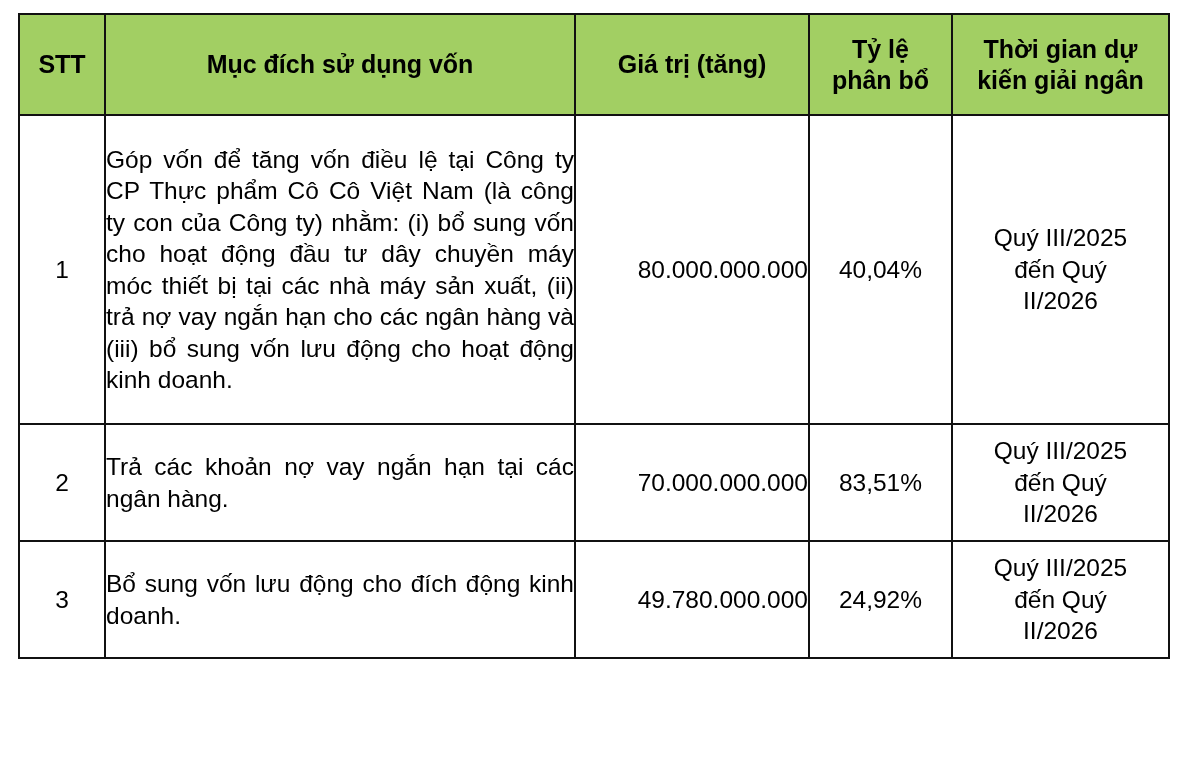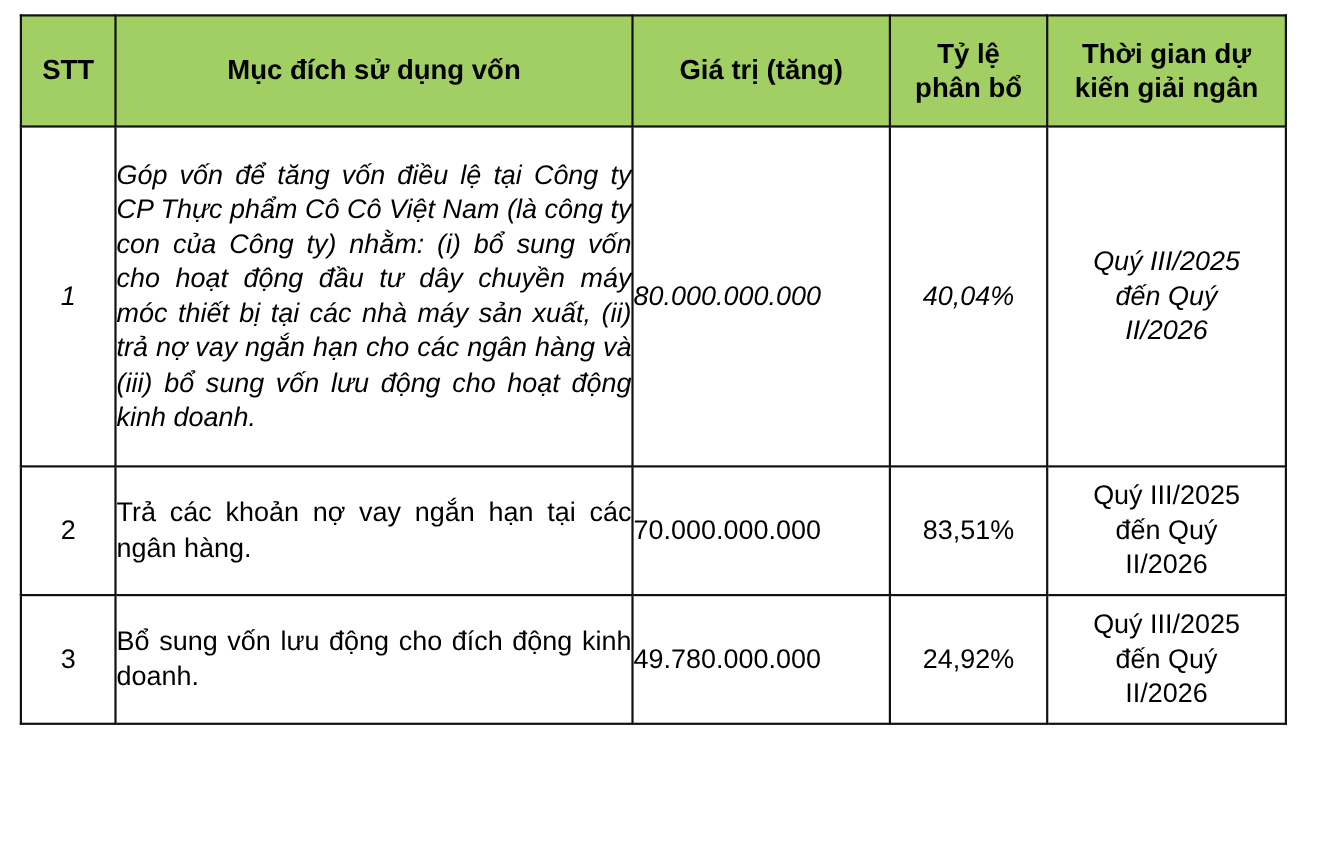--- a/index.html
+++ b/index.html
@@ -10,24 +10,24 @@
     table.cap td, table.cap th { border: 2px solid #111; padding: 0; vertical-align: middle; }
     th { background: #a2cf63; font-weight: bold; font-size: 25px; line-height: 31px; text-align: center; height: 99px; }
     td { font-size: 24.5px; line-height: 31.5px; }
     .c-stt { width: 86px; text-align: center; }
     .c-purpose { width: 470px; }
     .c-value { width: 234px; }
     .c-ratio { width: 143px; }
     .c-time { width: 217px; }
     td.stt { text-align: center; }
     td.purpose { text-align: justify; padding: 0 14px 0 14px; }
-    td.value { padding-right: 14px; }
+    td.value { text-align: right; padding-right: 14px; }
     td.ratio { text-align: center; padding-right: 14px; }
     td.time { text-align: center; }
-    tr.r1 td { height: 307px; font-style: italic; }
+    tr.r1 td { height: 307px; }
     tr.r2 td { height: 115px; }
     tr.r3 td { height: 115px; }
     tr.total td { height: 99px; font-weight: bold; }
     tr.total td.purpose { font-size: 26px; }
   </style>
 </head>
 <body>
 
 <table class="cap">
   <colgroup>

